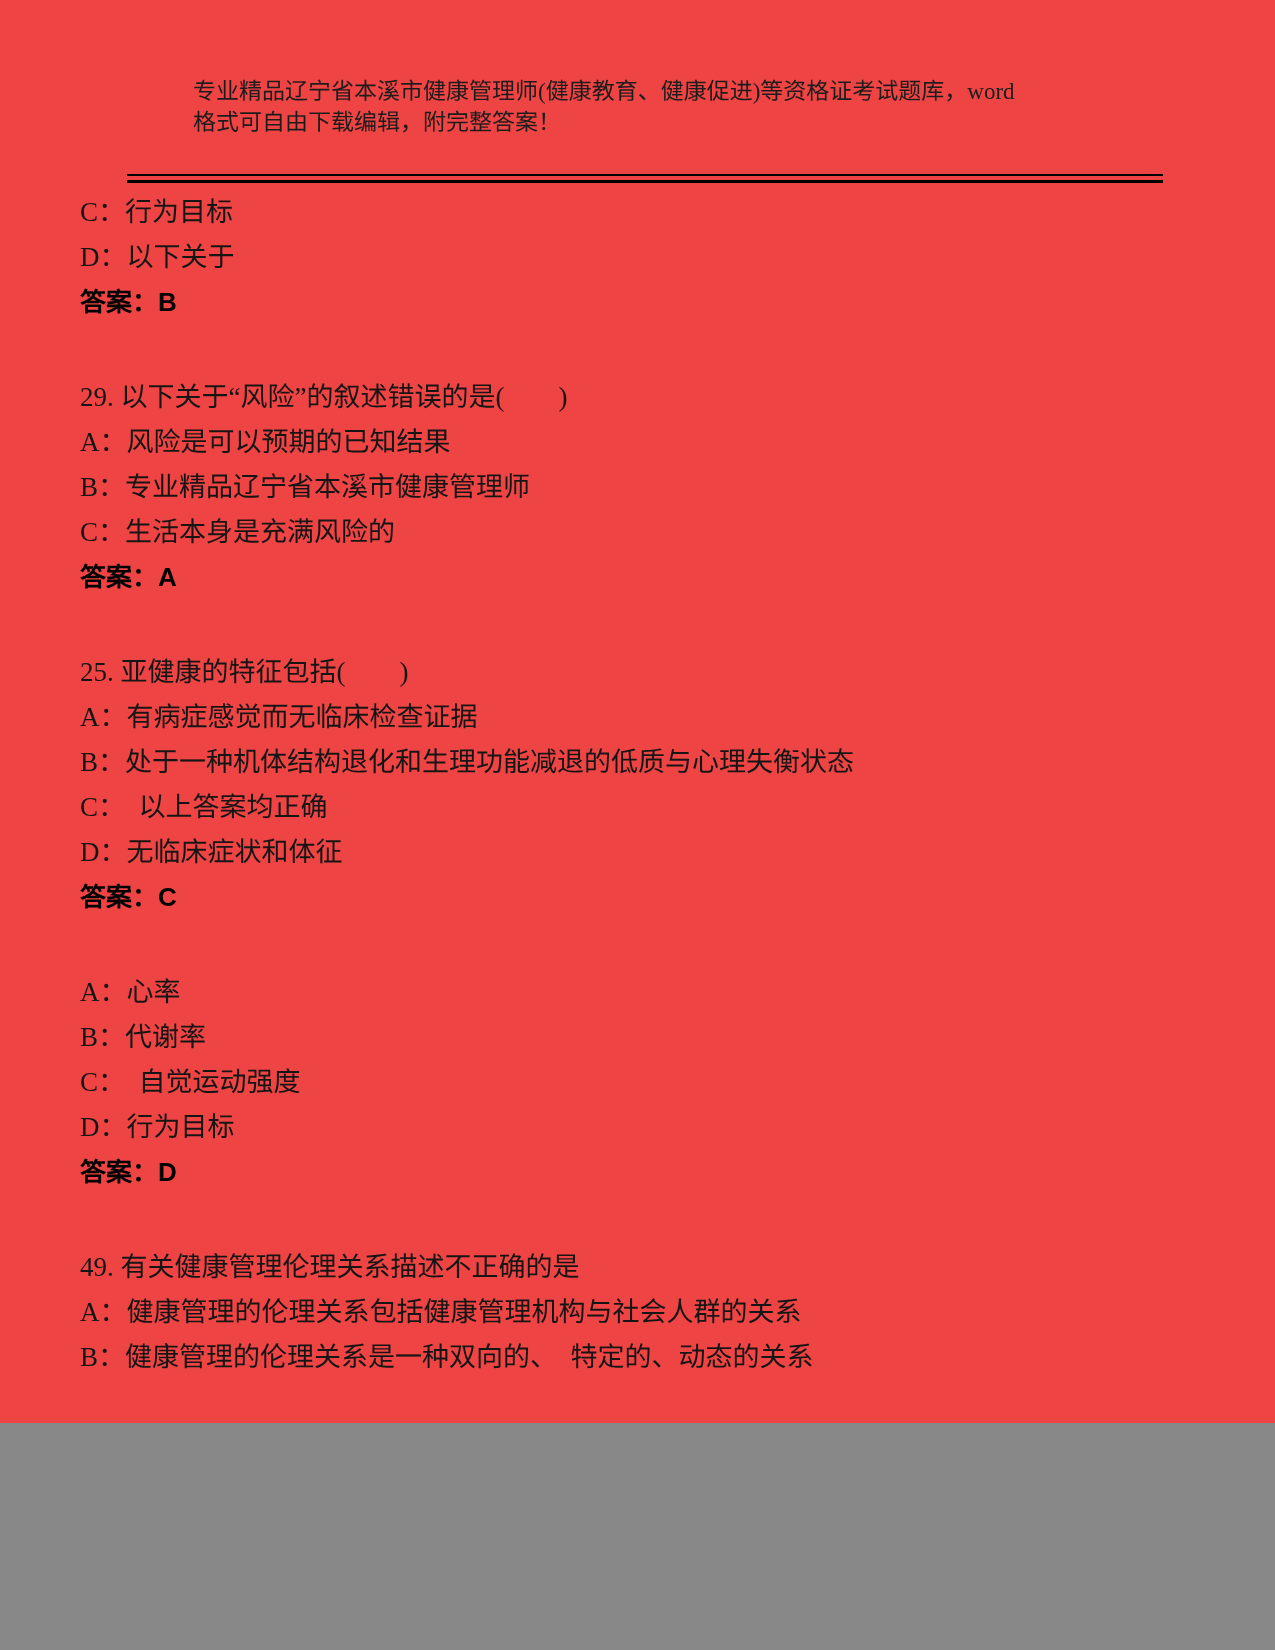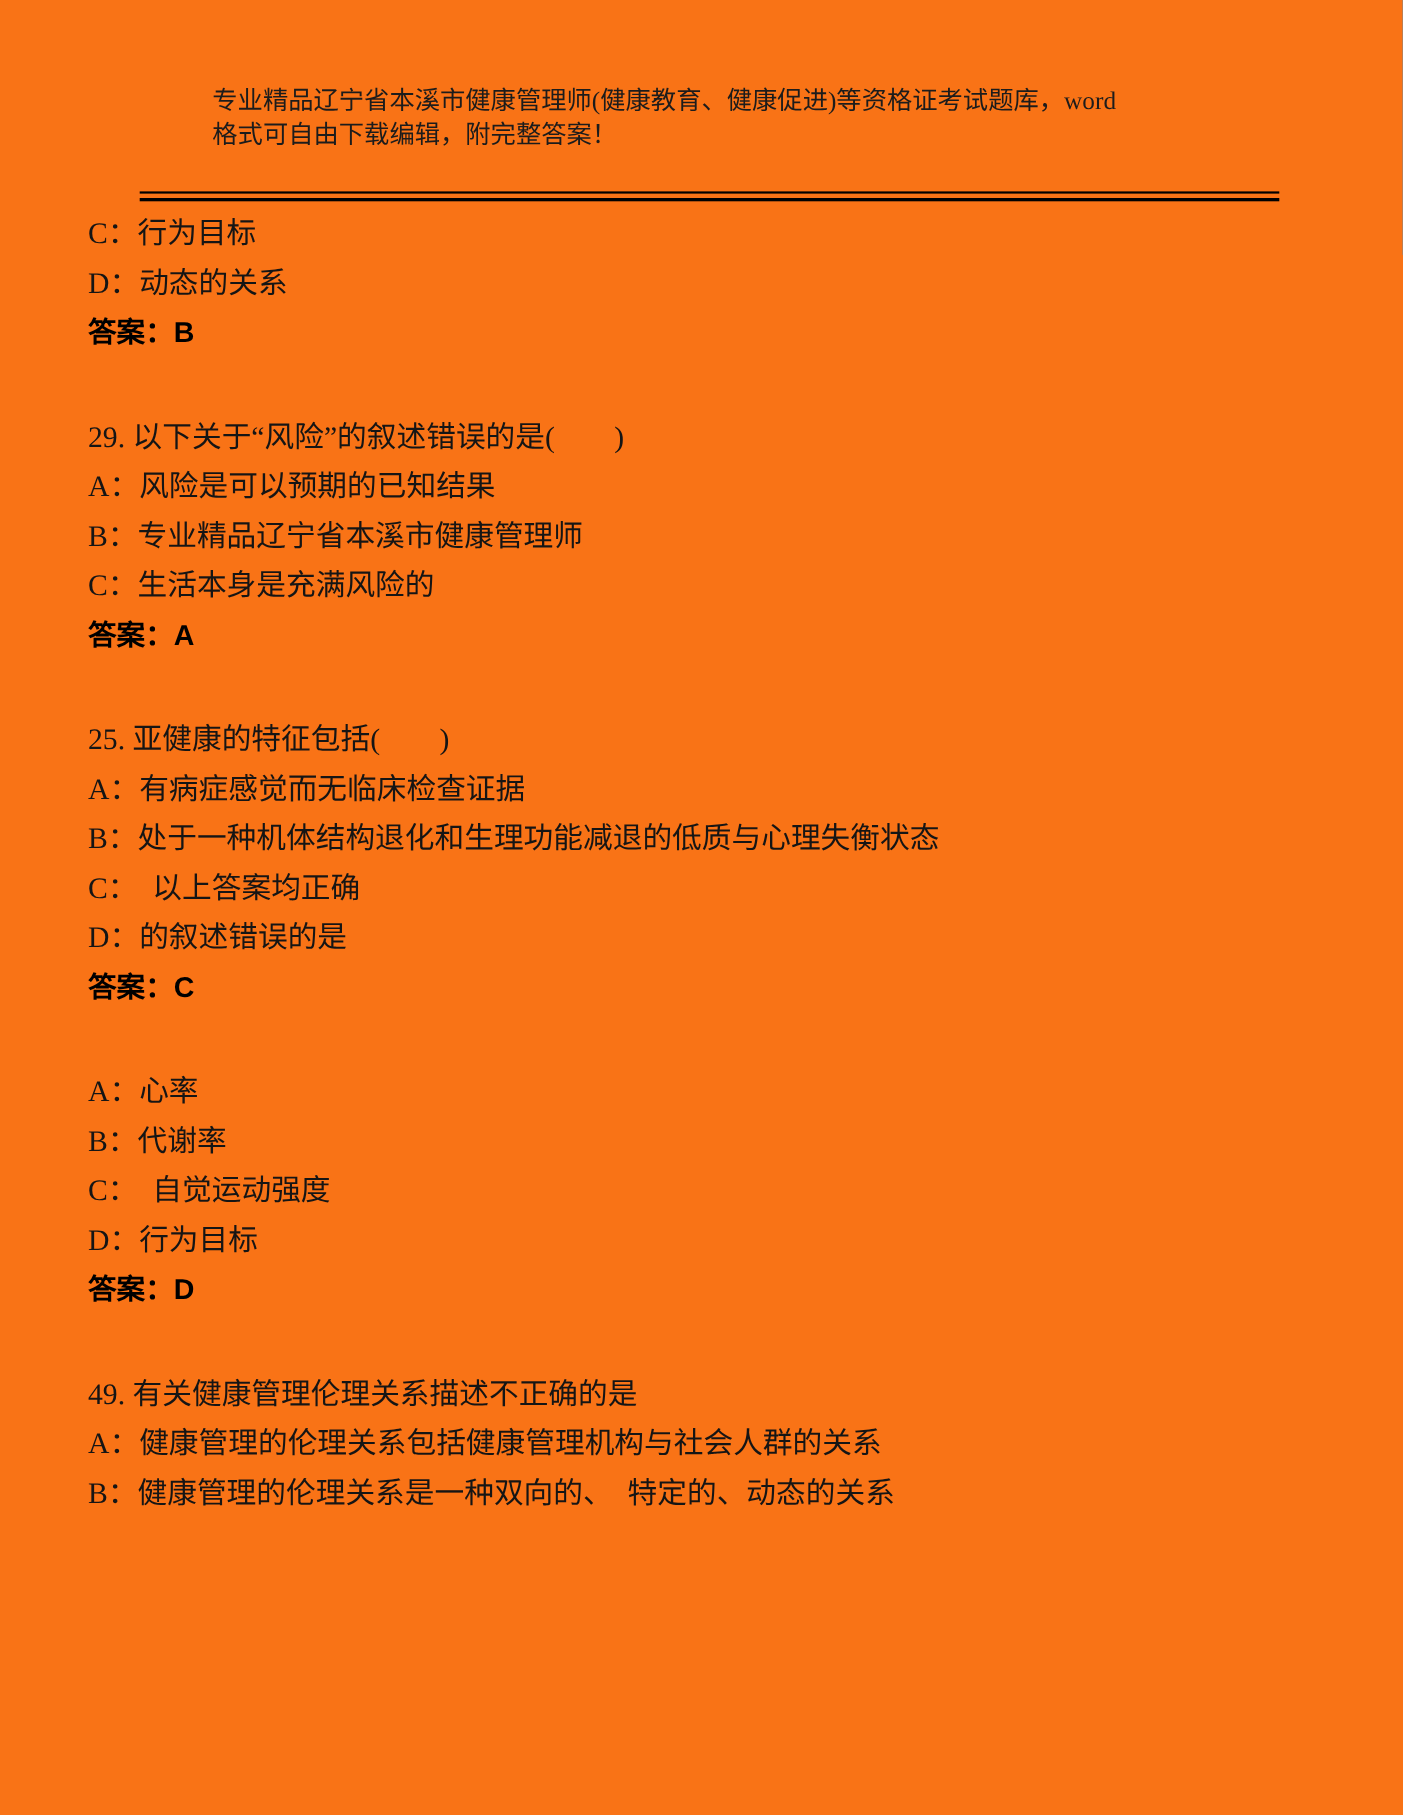--- a/index.html
+++ b/index.html
@@ -1,21 +1,21 @@
 <!DOCTYPE html>
 <html lang="zh-CN"><head>
 <meta charset="utf-8">
 <style>
   html, body { margin: 0; padding: 0; background: #888; }
   .page {
     position: relative;
     width: 1275px;
-    height: 1650px;
+    height: 1423px;
     margin: 0 auto;
-    background: #f97316;
+    background: #ef4444;
     font-family: "Liberation Serif", "DejaVu Serif", serif;
     color: #111111;
     overflow: hidden;
   }
   .header {
     padding-top: 76px;
     margin-left: 193px;
     margin-right: 110px;
     font-size: 23px;
     line-height: 31px;
@@ -56,38 +56,38 @@
     <div class="header-line">专业精品辽宁省本溪市健康管理师(健康教育、健康促进)等资格证考试题库，word</div>
     <div class="header-line">格式可自由下载编辑，附完整答案！</div>
   </div>
 
   <div class="header-rule"></div>
 
   <div class="content">
 
     <div class="q-block" style="margin-top:0">
       <p class="line">C：行为目标</p>
-      <p class="line">D：动态的关系</p>
+      <p class="line">D：以下关于</p>
       <p class="line answer">答案：B</p>
     </div>
 
     <div class="q-block">
       <p class="line">29. 以下关于“风险”的叙述错误的是(　　)</p>
       <p class="line">A：风险是可以预期的已知结果</p>
       <p class="line">B：专业精品辽宁省本溪市健康管理师</p>
       <p class="line">C：生活本身是充满风险的</p>
       <p class="line answer">答案：A</p>
     </div>
 
     <div class="q-block">
       <p class="line">25. 亚健康的特征包括(　　)</p>
       <p class="line">A：有病症感觉而无临床检查证据</p>
       <p class="line">B：处于一种机体结构退化和生理功能减退的低质与心理失衡状态</p>
       <p class="line">C：　以上答案均正确</p>
-      <p class="line">D：的叙述错误的是</p>
+      <p class="line">D：无临床症状和体征</p>
       <p class="line answer">答案：C</p>
     </div>
 
     <div class="q-block">
       <p class="line">A：心率</p>
       <p class="line">B：代谢率</p>
       <p class="line">C：　自觉运动强度</p>
       <p class="line">D：行为目标</p>
       <p class="line answer">答案：D</p>
     </div>

